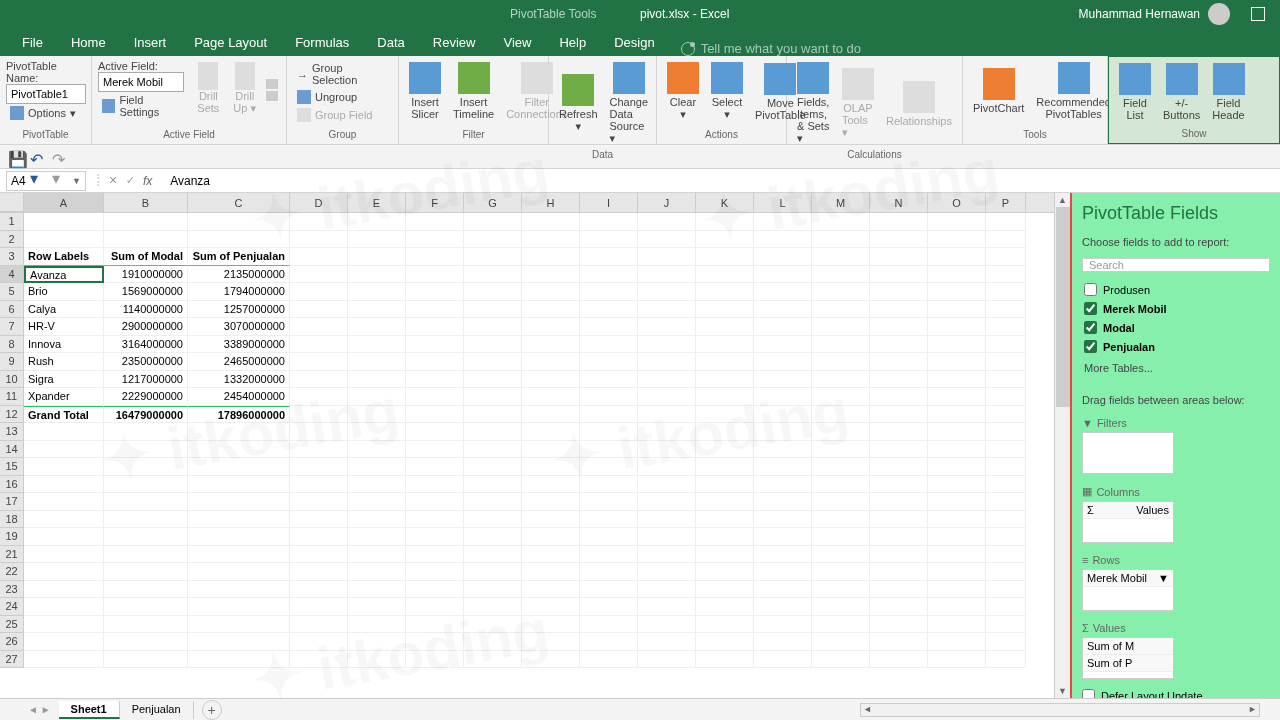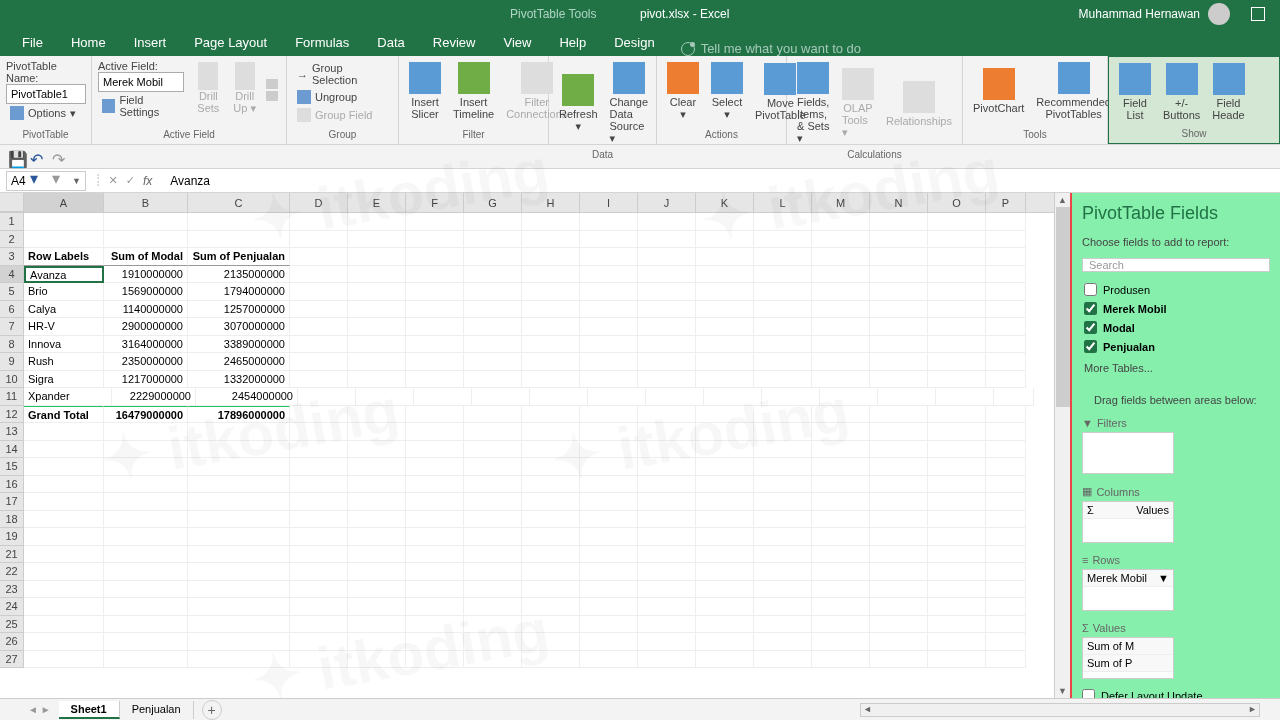--- a/index.html
+++ b/index.html
@@ -64,21 +64,21 @@
 .vscroll-arrow { height: 14px; text-align: center; font-size: 9px; color: #666; line-height: 14px; }
 
 .fields-panel { width: 210px; background: #86efac; border-left: 2px solid #ef4444; padding: 10px; display: flex; flex-direction: column; }
 .fields-title { font-size: 18px; color: #217346; font-weight: normal; margin-bottom: 12px; }
 .fields-subtitle { font-size: 11px; color: #444; margin-bottom: 10px; }
 .fields-search { height: 24px; border: 1px solid #ccc; background: #fff; font-size: 11px; padding: 0 6px; color: #999; margin-bottom: 8px; }
 .field-item { display: flex; align-items: center; gap: 6px; padding: 3px 2px; font-size: 11px; }
 .field-item input { width: 13px; height: 13px; accent-color: #217346; }
 .field-item.checked { font-weight: bold; }
 .more-tables { font-size: 11px; color: #444; padding: 6px 2px; }
-.drag-label { font-size: 11px; color: #444; margin: 14px 12px 8px; }
+.drag-label { font-size: 11px; color: #444; margin: 14px 0 8px; }
 .drop-areas { display: flex; gap: 8px; flex-wrap: wrap; }
 .drop-area { width: 92px; }
 .drop-area-header { font-size: 11px; color: #666; padding: 3px 0; display: flex; align-items: center; gap: 4px; }
 .drop-area-box { background: #fff; border: 1px solid #ccc; min-height: 42px; font-size: 11px; }
 .drop-item { padding: 2px 4px; border-bottom: 1px solid #eee; display: flex; justify-content: space-between; align-items: center; background: #f8f8f8; }
 .defer { display: flex; align-items: center; gap: 6px; font-size: 11px; margin-top: 10px; }
 
 .sheet-tabs { height: 22px; background: #f3f3f3; border-top: 1px solid #ccc; display: flex; align-items: center; padding-left: 20px; position: relative; }
 .sheet-tab { padding: 2px 12px; font-size: 11px; border-right: 1px solid #ccc; cursor: pointer; }
 .sheet-tab.active { background: #fff; border-bottom: 2px solid #217346; font-weight: bold; }
@@ -503,21 +503,21 @@
           <div class="cell" style="width: 58px;"></div>
           <div class="cell" style="width: 58px;"></div>
           <div class="cell" style="width: 58px;"></div>
           <div class="cell" style="width: 58px;"></div>
           <div class="cell" style="width: 58px;"></div>
           <div class="cell" style="width: 58px;"></div>
           <div class="cell" style="width: 40px;"></div>
         </div>
         <div class="grid-row">
           <div class="row-header">11</div>
-          <div class="cell" style="width: 88px;">Xpander</div>
+          <div class="cell" style="width: 80px;">Xpander</div>
           <div class="cell right" style="width: 84px;">2229000000</div>
           <div class="cell right" style="width: 102px;">2454000000</div>
           <div class="cell" style="width: 58px;"></div>
           <div class="cell" style="width: 58px;"></div>
           <div class="cell" style="width: 58px;"></div>
           <div class="cell" style="width: 58px;"></div>
           <div class="cell" style="width: 58px;"></div>
           <div class="cell" style="width: 58px;"></div>
           <div class="cell" style="width: 58px;"></div>
           <div class="cell" style="width: 58px;"></div>

